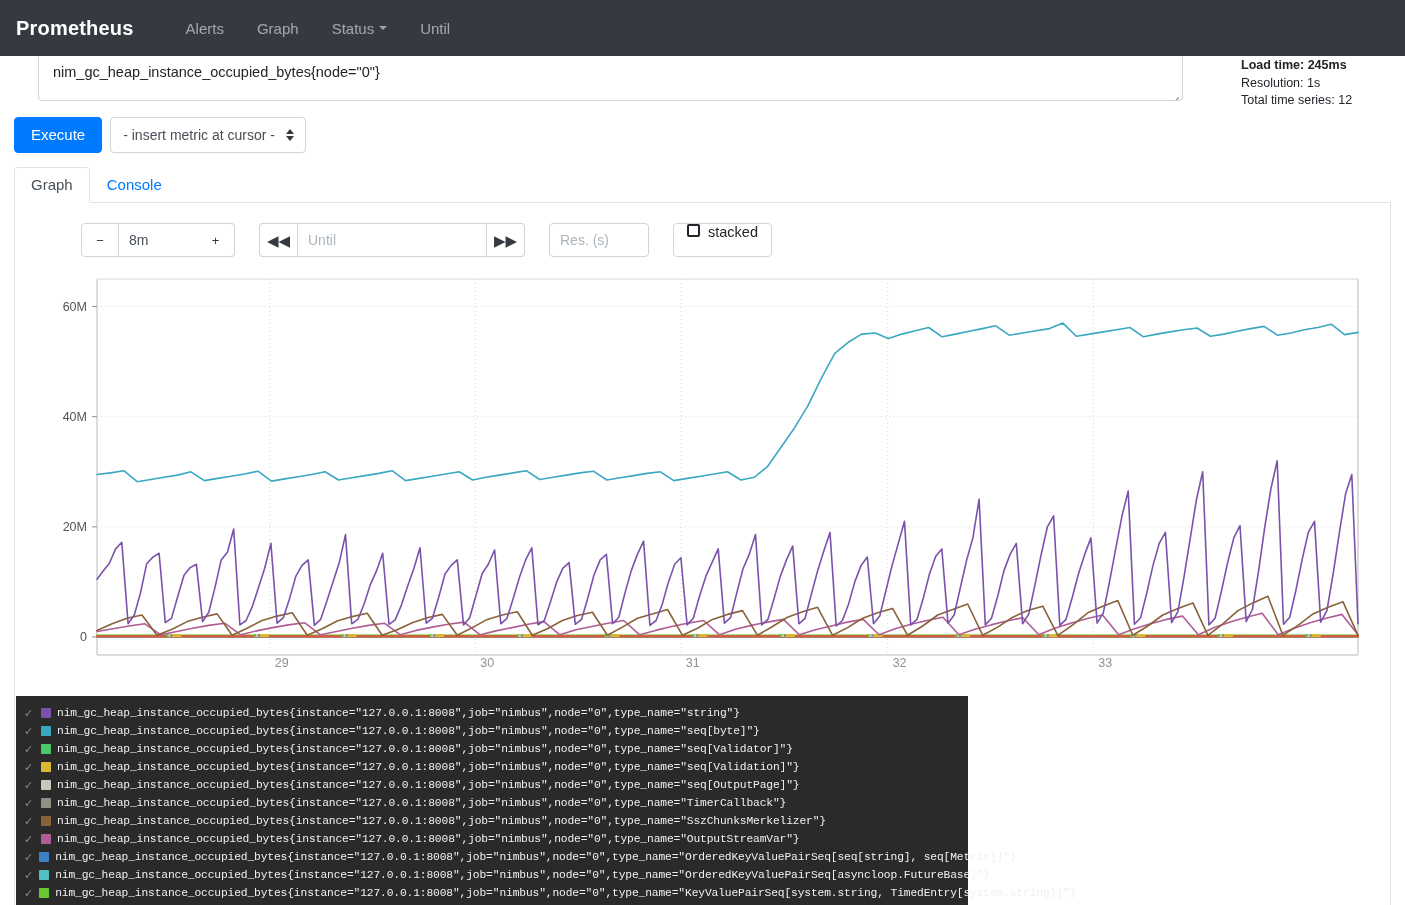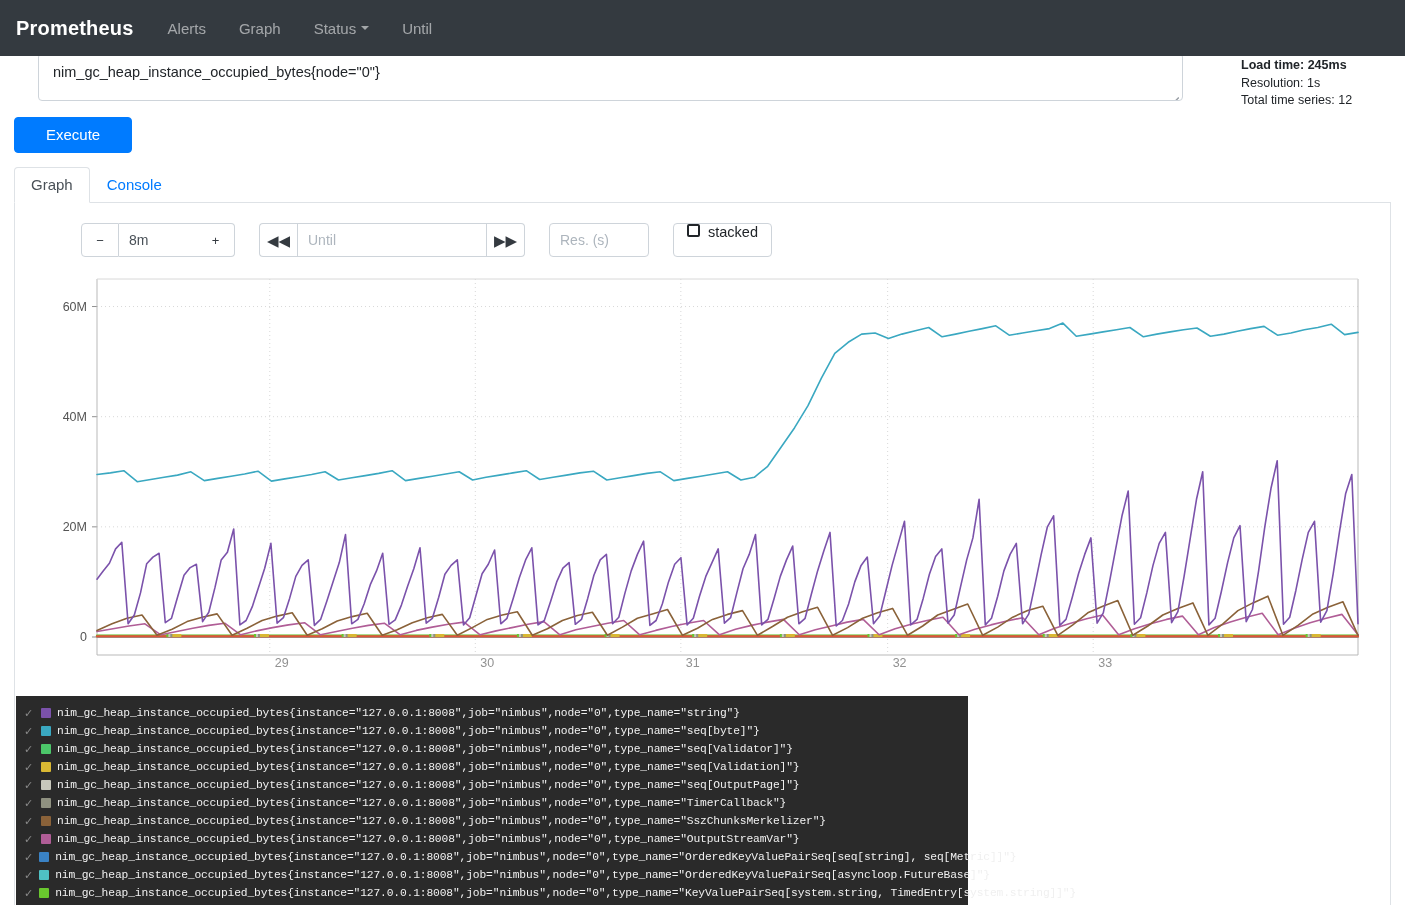--- a/index.html
+++ b/index.html
@@ -19,21 +19,21 @@
     align-items: center;
     padding: 0 16px;
     position: relative;
     z-index: 5;
   }
   .brand {
     color: #ffffff;
     font-size: 20px;
     font-weight: bold;
     letter-spacing: .2px;
-    margin-right: 22px;
+    margin-right: 40px;
   }
   .nav-links { display: flex; align-items: center; gap: 9px; }
   .nav-link {
     color: rgba(255,255,255,.55);
     font-size: 15px;
     padding: 6px 12px;
     text-decoration: none;
     cursor: pointer;
     white-space: nowrap;
   }
@@ -101,21 +101,21 @@
     align-items: center;
     gap: 8px;
     padding: 16px 14px 0 14px;
   }
   .btn-execute {
     background: #007bff;
     color: #fff;
     border: 1px solid #007bff;
     border-radius: 4px;
     font-size: 15px;
-    padding: 7px 31px;
+    padding: 7px 16px;
     cursor: pointer;
     font-family: inherit;
     line-height: 20px;
   }
   .metric-select {
     border: 1px solid #ced4da;
     border-radius: 4px;
     background: #fff;
     font-size: 14px;
     color: #495057;
@@ -304,20 +304,27 @@
   </div>
   <div class="stats">
     <div class="clipped">Load time: 245ms</div>
     <div>Resolution: 1s</div>
     <div>Total time series: 12</div>
   </div>
 </div>
 
 <div class="exec-row">
   <button class="btn-execute">Execute</button>
+  <div class="metric-select">
+    <span>- insert metric at cursor -</span>
+    <span class="sel-arrows">
+      <span class="up"></span>
+        <span class="down"></span>
+    </span>
+  </div>
 </div>
 
 <div class="tabs">
   <div class="tab active">Graph</div>
   <div class="tab inactive">Console</div>
 </div>
 
 <div class="graph-panel">
 
   <div class="gtoolbar">

